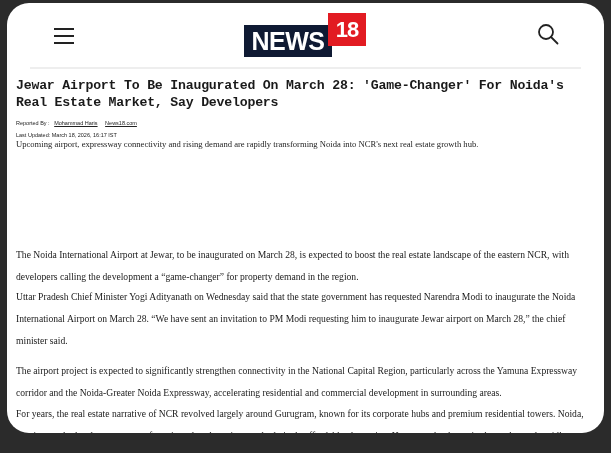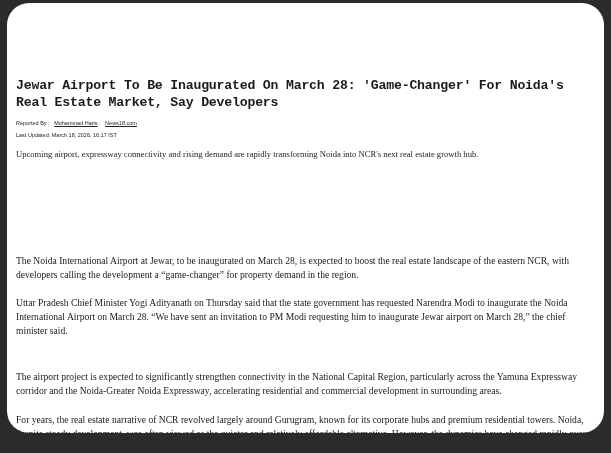--- a/index.html
+++ b/index.html
@@ -12,46 +12,62 @@
   .logo { position:absolute; left:237px; top:9px; width:124px; height:46px; }
   .logo .news { position:absolute; left:0; top:13px; width:88px; height:32px; background:#0f1a33; color:#fff; font-family:"Liberation Sans", sans-serif; font-weight:bold; font-size:25px; line-height:32px; text-align:center; letter-spacing:-0.5px; }
   .logo .eighteen { position:absolute; left:84px; top:1px; width:38px; height:33px; background:#e21b22; color:#fff; font-family:"Liberation Sans", sans-serif; font-weight:bold; font-size:22px; line-height:33px; text-align:center; letter-spacing:-1px; }
   .search-icon { position:absolute; left:530px; top:20px; width:22px; height:22px; cursor:pointer; }
   .divider { position:absolute; left:23px; right:23px; top:64px; height:2px; background:#eee; }
   .content { position:absolute; left:9px; top:74px; width:580px; color:#1c1c1c; }
   h1 { margin:0; font-family:Liberation Mono, monospace; font-size:13.2px; line-height:17px; font-weight:bold; color:#1a1a1a; letter-spacing:-0.2px; }
   .meta { margin-top:9px; font-family:"Liberation Sans", sans-serif; font-size:5.5px; color:#222; }
   .meta a { color:#222; text-decoration:underline; margin-left:3px; }
   .meta .row2 { margin-top:6px; }
-  .summary { margin-top:10px; font-family:"Liberation Serif", serif; font-size:8.6px; line-height:12px; }
-  p.para { margin:0; font-family:"Liberation Serif", serif; font-size:9.6px; line-height:14px; color:#1a1a1a; }
+  .summary { font-family:"Liberation Serif", serif; font-size:8.6px; line-height:12px; }
+  p.para { margin:0; font-family:"Liberation Serif", serif; font-size:9.6px; line-height:22px; color:#1a1a1a; }
   .p1 { position:absolute; top:94px; }
   .p2 { position:absolute; top:136px; }
   .p3 { position:absolute; top:210px; }
   .p4 { position:absolute; top:253px; }
 </style>
 </head>
 <body>
 
 <div class="frame">
   <div class="screen">
+    <div class="header">
+      <div class="menu-icon">
+        <span></span>
+          <span></span>
+          <span></span>
+      </div>
+      <div class="logo">
+        <div class="news">NEWS</div>
+        <div class="eighteen">18</div>
+      </div>
+      <svg class="search-icon" viewBox="0 0 22 22">
+        <circle cx="9" cy="9" r="7" fill="none" stroke="#222" stroke-width="1.8"></circle>
+        <line x1="14" y1="14" x2="20.5" y2="20.5" stroke="#222" stroke-width="1.8" stroke-linecap="round"></line>
+      </svg>
+      <div class="divider"></div>
+    </div>
 
     <div class="content">
       <h1>Jewar Airport To Be Inaugurated On March 28: 'Game-Changer' For Noida's Real Estate Market, Say Developers</h1>
       <div class="meta">
         <div>
           <span>Reported By :</span>
           <a>Mohammad Haris</a>
           <a style="margin-left:6px">News18.com</a>
         </div>
         <div class="row2">Last Updated: March 18, 2026, 16:17 IST</div>
       </div>
       <div class="summary">Upcoming airport, expressway connectivity and rising demand are rapidly transforming Noida into NCR's next real estate growth hub.</div>
       <div style="position:relative">
         <p class="para p1">The Noida International Airport at Jewar, to be inaugurated on March 28, is expected to boost the real estate landscape of the eastern NCR, with developers calling the development a “game-changer” for property demand in the region.</p>
-        <p class="para p2">Uttar Pradesh Chief Minister Yogi Adityanath on Thursday said that the state government has requested Narendra Modi to inaugurate the Noida International Airport on March 28. “We have sent an invitation to PM Modi requesting him to inaugurate Jewar airport on March 28,” the chief minister said.</p>
+        <p class="para p2">Uttar Pradesh Chief Minister Yogi Adityanath on Wednesday said that the state government has requested Narendra Modi to inaugurate the Noida International Airport on March 28. “We have sent an invitation to PM Modi requesting him to inaugurate Jewar airport on March 28,” the chief minister said.</p>
         <p class="para p3">The airport project is expected to significantly strengthen connectivity in the National Capital Region, particularly across the Yamuna Expressway corridor and the Noida-Greater Noida Expressway, accelerating residential and commercial development in surrounding areas.</p>
         <p class="para p4">For years, the real estate narrative of NCR revolved largely around Gurugram, known for its corporate hubs and premium residential towers. Noida, despite steady development, was often viewed as the quieter and relatively affordable alternative. However, the dynamics have changed rapidly over the past few years.</p>
 
       </div>
     </div>
   </div>
 </div>
 
 </body></html>

